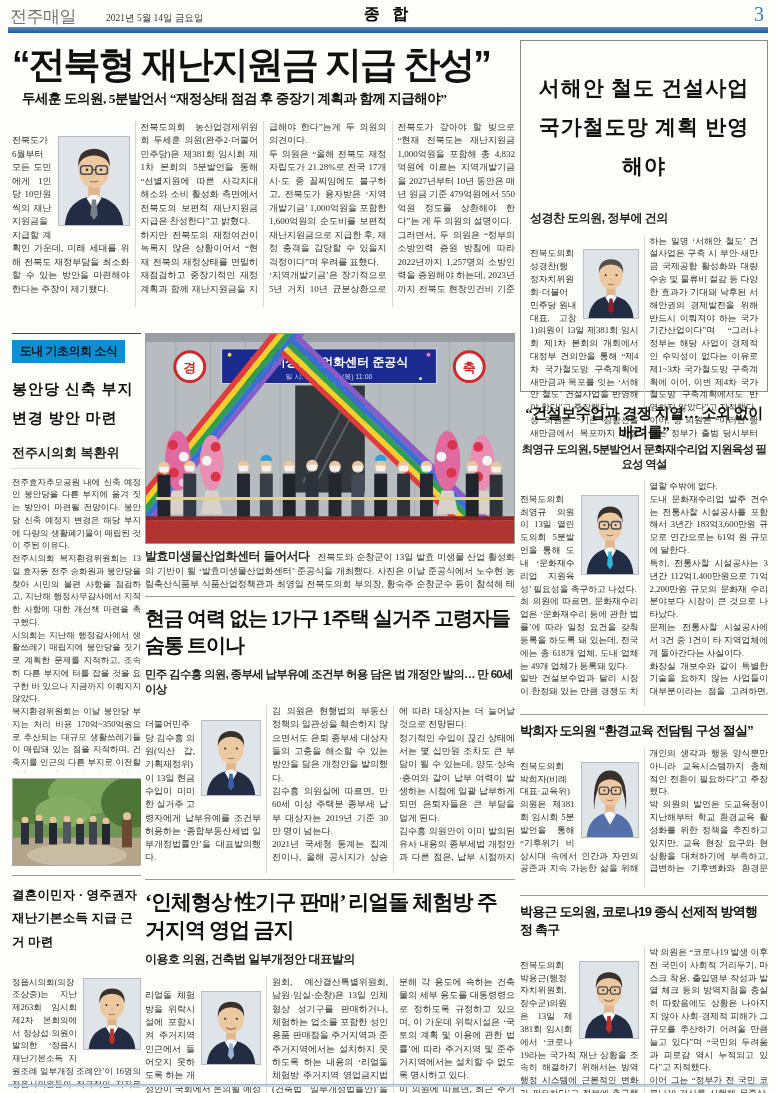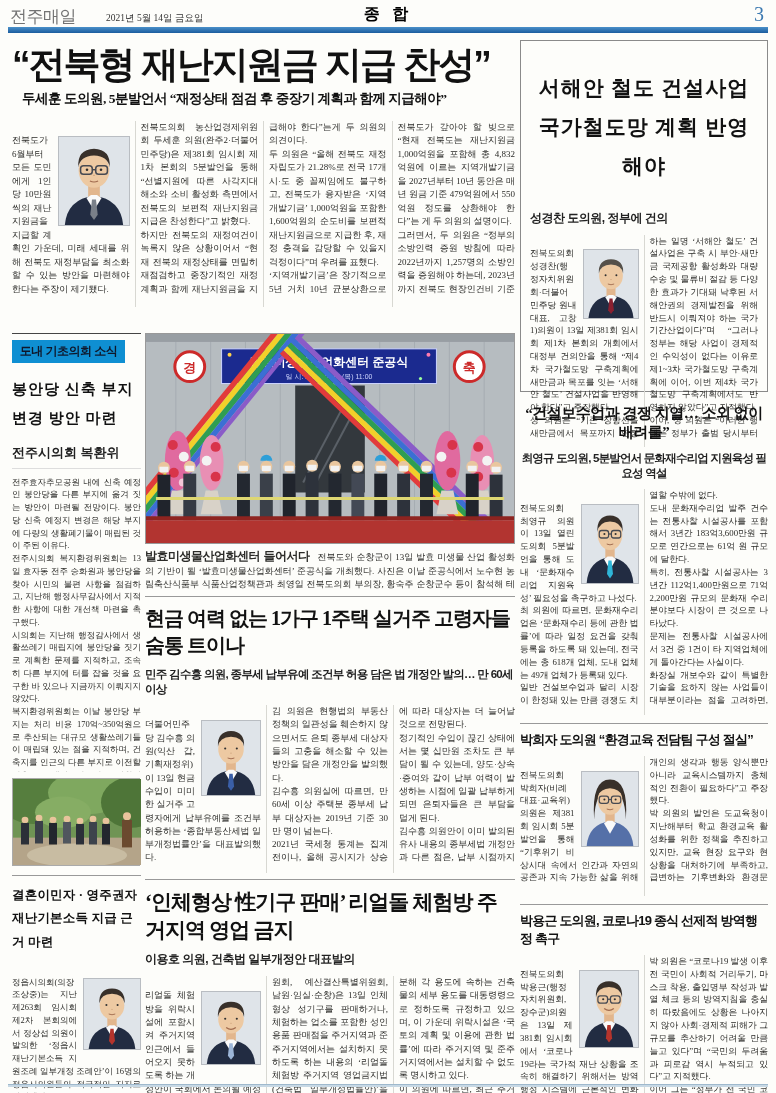--- a/index.html
+++ b/index.html
@@ -65,21 +65,21 @@
   .real .abody { margin-top:8px; height:158px; font-size:9px; line-height:1.48; }
 
   
   .right-rail { position:absolute; left:520px; top:40px; width:248px; height:1045px; }
   .rail-box { border:1px solid #8a8a8a; padding:28px 9px 8px; height:352px; }
   .rail-h { text-align:center; font-size:21px; line-height:1.85; letter-spacing:1px; }
   .rail-sub { margin-top:24px; font-family:"Liberation Sans",sans-serif; font-size:12px; font-weight:bold; letter-spacing:-0.5px; }
   .rail-box .abody { margin-top:8px; height:212px; font-size:8.8px; line-height:1.46; }
   .her { margin-top:12px; }
   .her-h { text-align:center; font-size:15px; letter-spacing:-0.5px; }
-  .her-sub { margin-top:9px; text-align:center; font-family:"Liberation Sans",sans-serif; font-size:11.5px; font-weight:bold; letter-spacing:-0.8px; }
+  .her-sub { text-align:center; font-family:"Liberation Sans",sans-serif; font-size:11.5px; font-weight:bold; letter-spacing:-0.8px; }
   .her .abody { margin-top:8px; height:226px; font-size:8.8px; line-height:1.46; }
   .r-div { border:none; border-top:1px solid #999; margin:8px 0 7px; }
   .env-h,.covid-h { font-family:"Liberation Sans",sans-serif; font-size:13px; letter-spacing:-0.8px; }
   .env .abody { margin-top:7px; height:140px; font-size:8.8px; line-height:1.46; }
   .covid .abody { margin-top:7px; height:172px; font-size:8.8px; line-height:1.46; }
 </style>
 </head>
 <body>
 
 <div class="page">

